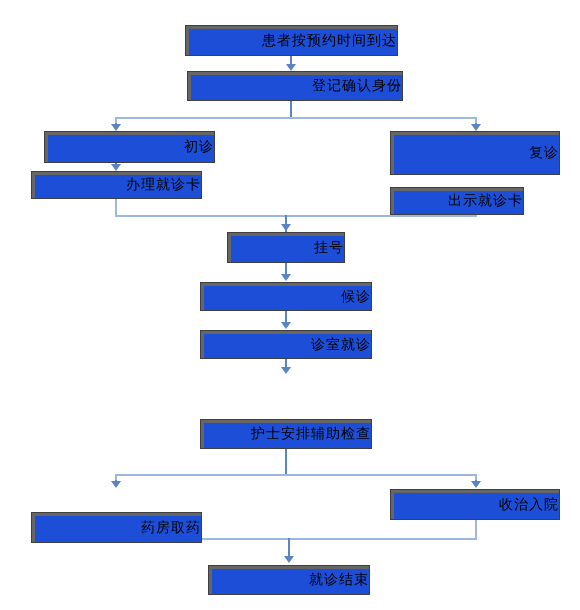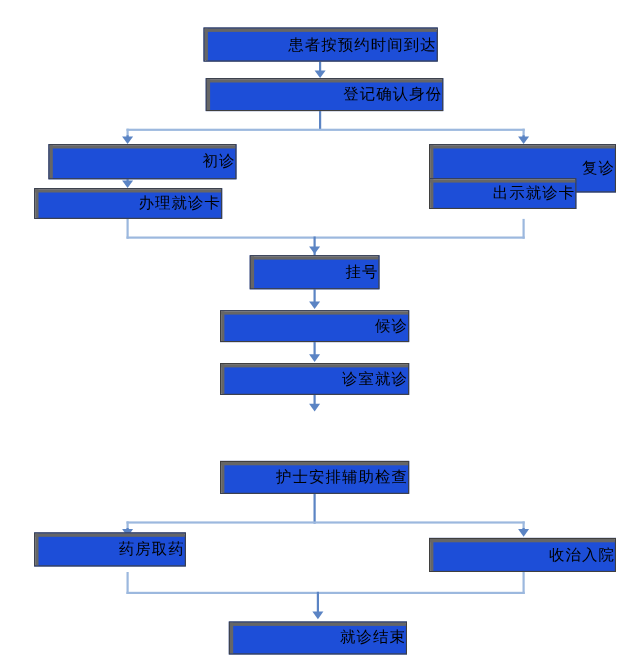--- a/index.html
+++ b/index.html
@@ -135,42 +135,42 @@
   </div>
 
   <div class="node" style="left:31px; top:171px; width:171px; height:28px;">
     <span>办理就诊卡</span>
   </div>
 
   <div class="node" style="left:390px; top:131px; width:170px; height:44px;">
     <span>复诊</span>
   </div>
 
-  <div class="node" style="left:390px; top:162px; width:134px; height:28px;">
+  <div class="node" style="left:390px; top:187px; width:134px; height:28px;">
     <span>出示就诊卡</span>
   </div>
 
   <div class="node" style="left:200px; top:282px; width:172px; height:29px;">
     <span>候诊</span>
   </div>
 
   <div class="node" style="left:227px; top:232px; width:118px; height:31px;">
     <span>挂号</span>
   </div>
 
   <div class="node" style="left:200px; top:330px; width:172px; height:29px;">
     <span>诊室就诊</span>
   </div>
 
 
   <div class="node" style="left:200px; top:419px; width:172px; height:30px;">
     <span>护士安排辅助检查</span>
   </div>
 
-  <div class="node" style="left:31px; top:484px; width:138px; height:31px;">
+  <div class="node" style="left:31px; top:512px; width:171px; height:31px;">
     <span>药房取药</span>
   </div>
 
   <div class="node" style="left:390px; top:489px; width:170px; height:31px;">
     <span>收治入院</span>
   </div>
 
   <div class="node" style="left:208px; top:565px; width:162px; height:30px;">
     <span>就诊结束</span>
   </div>

